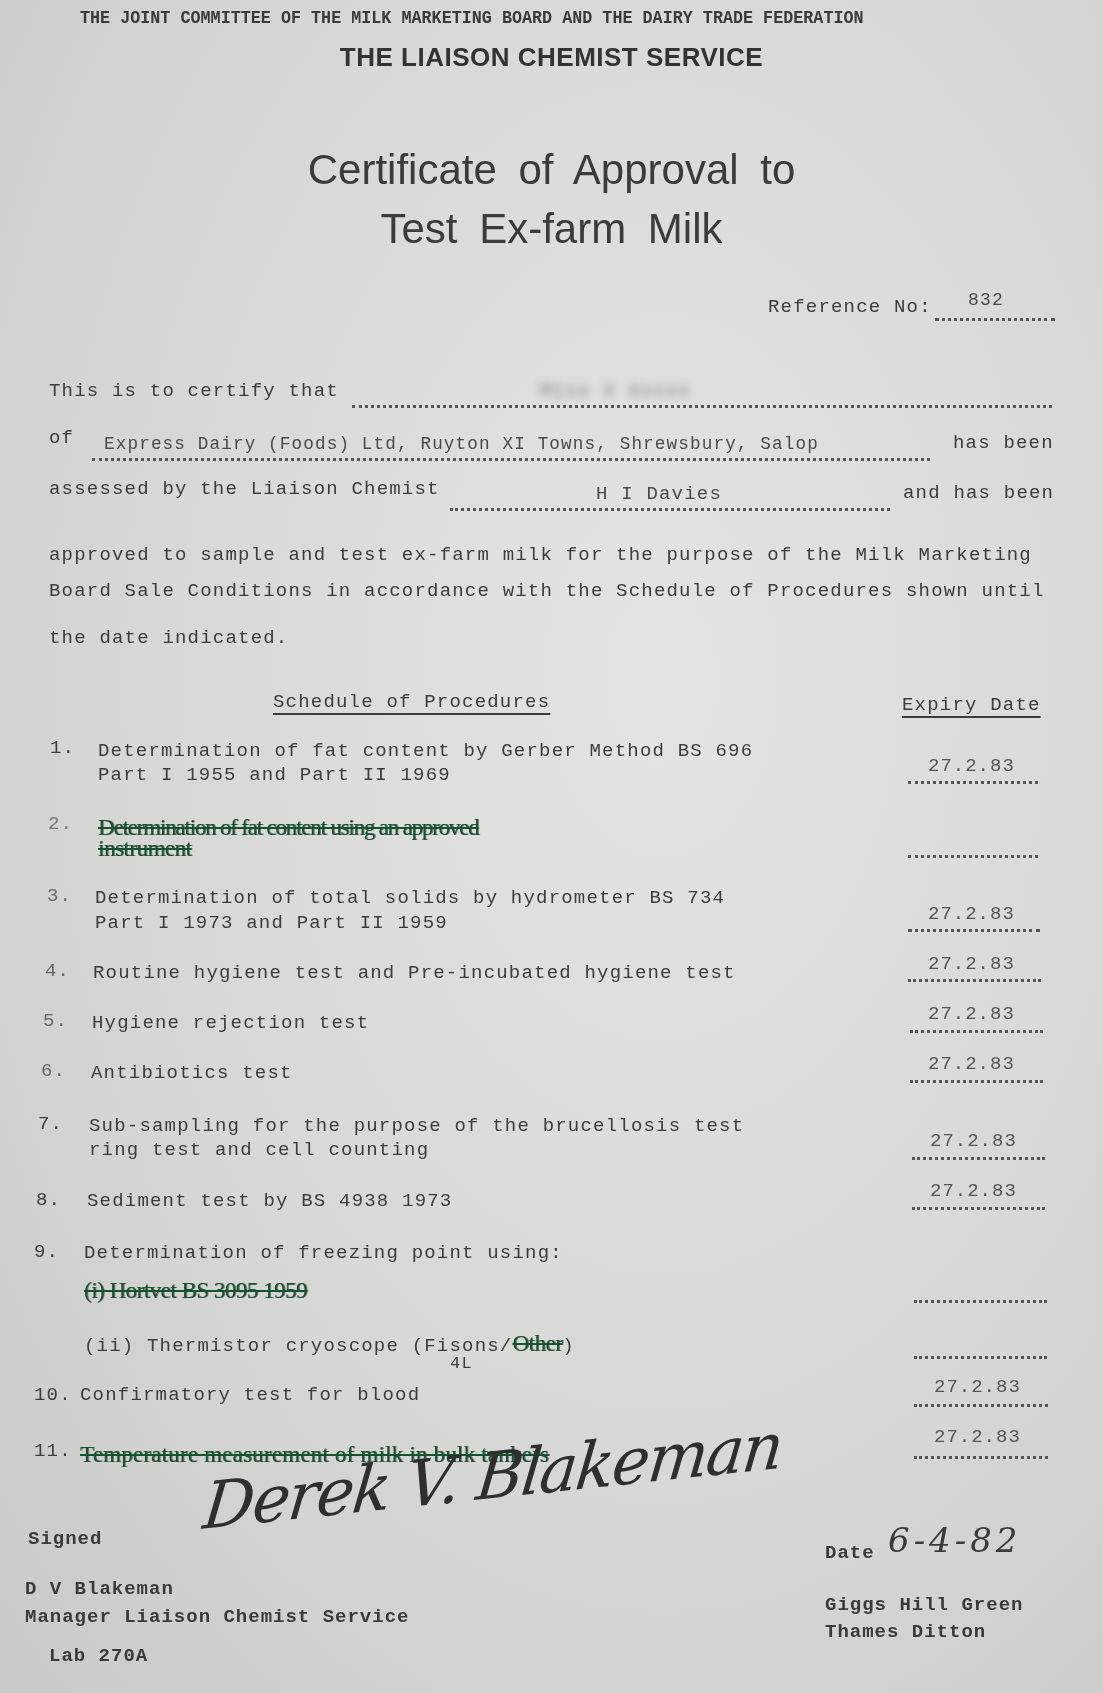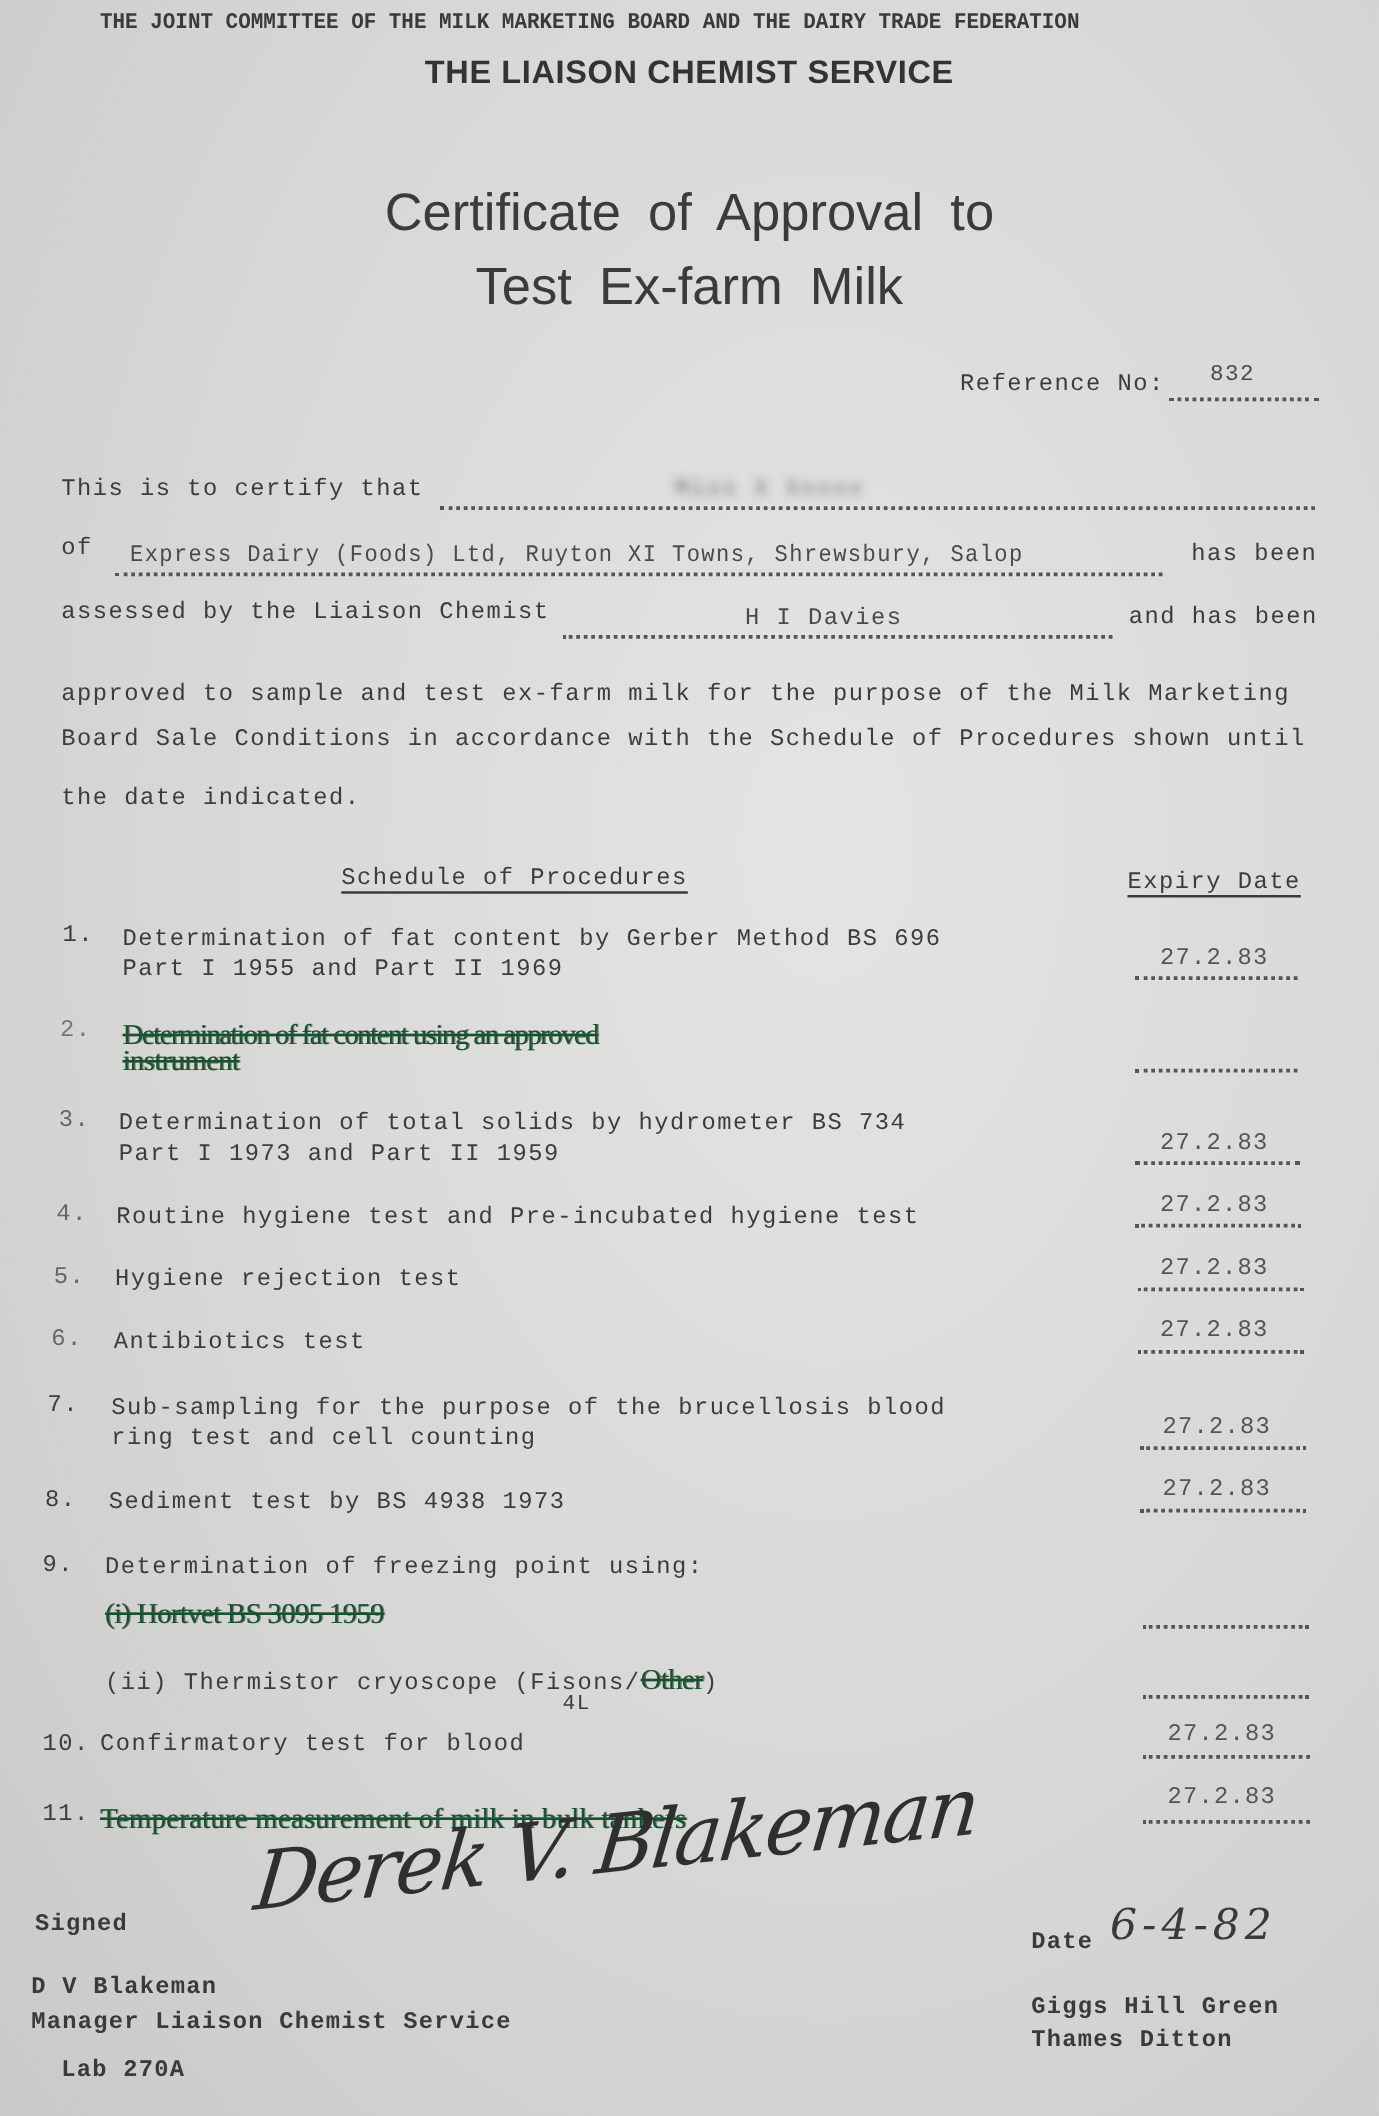--- a/index.html
+++ b/index.html
@@ -101,21 +101,21 @@
 
 <div>
   <div class="abs mono" style="left:41px; top:1060px; color:#666;">6.</div>
   <div class="abs mono" style="left:91px; top:1062px;">Antibiotics test</div>
   <div class="abs date-val mono" style="left:928px; top:1053px;">27.2.83</div>
   <div class="dots" style="left:910px; top:1080px; width:133px;"></div>
 </div>
 
 <div>
   <div class="abs mono" style="left:38px; top:1113px;">7.</div>
-  <div class="abs mono" style="left:89px; top:1115px;">Sub-sampling for the purpose of the brucellosis blood</div>
+  <div class="abs mono" style="left:89px; top:1115px;">Sub-sampling for the purpose of the brucellosis test</div>
   <div class="abs mono" style="left:89px; top:1139px;">ring test and cell counting</div>
   <div class="abs date-val mono" style="left:930px; top:1130px;">27.2.83</div>
   <div class="dots" style="left:912px; top:1157px; width:133px;"></div>
 </div>
 
 <div>
   <div class="abs mono" style="left:36px; top:1189px;">8.</div>
   <div class="abs mono" style="left:87px; top:1190px;">Sediment test by BS 4938 1973</div>
   <div class="abs date-val mono" style="left:930px; top:1180px;">27.2.83</div>
   <div class="dots" style="left:912px; top:1207px; width:133px;"></div>

